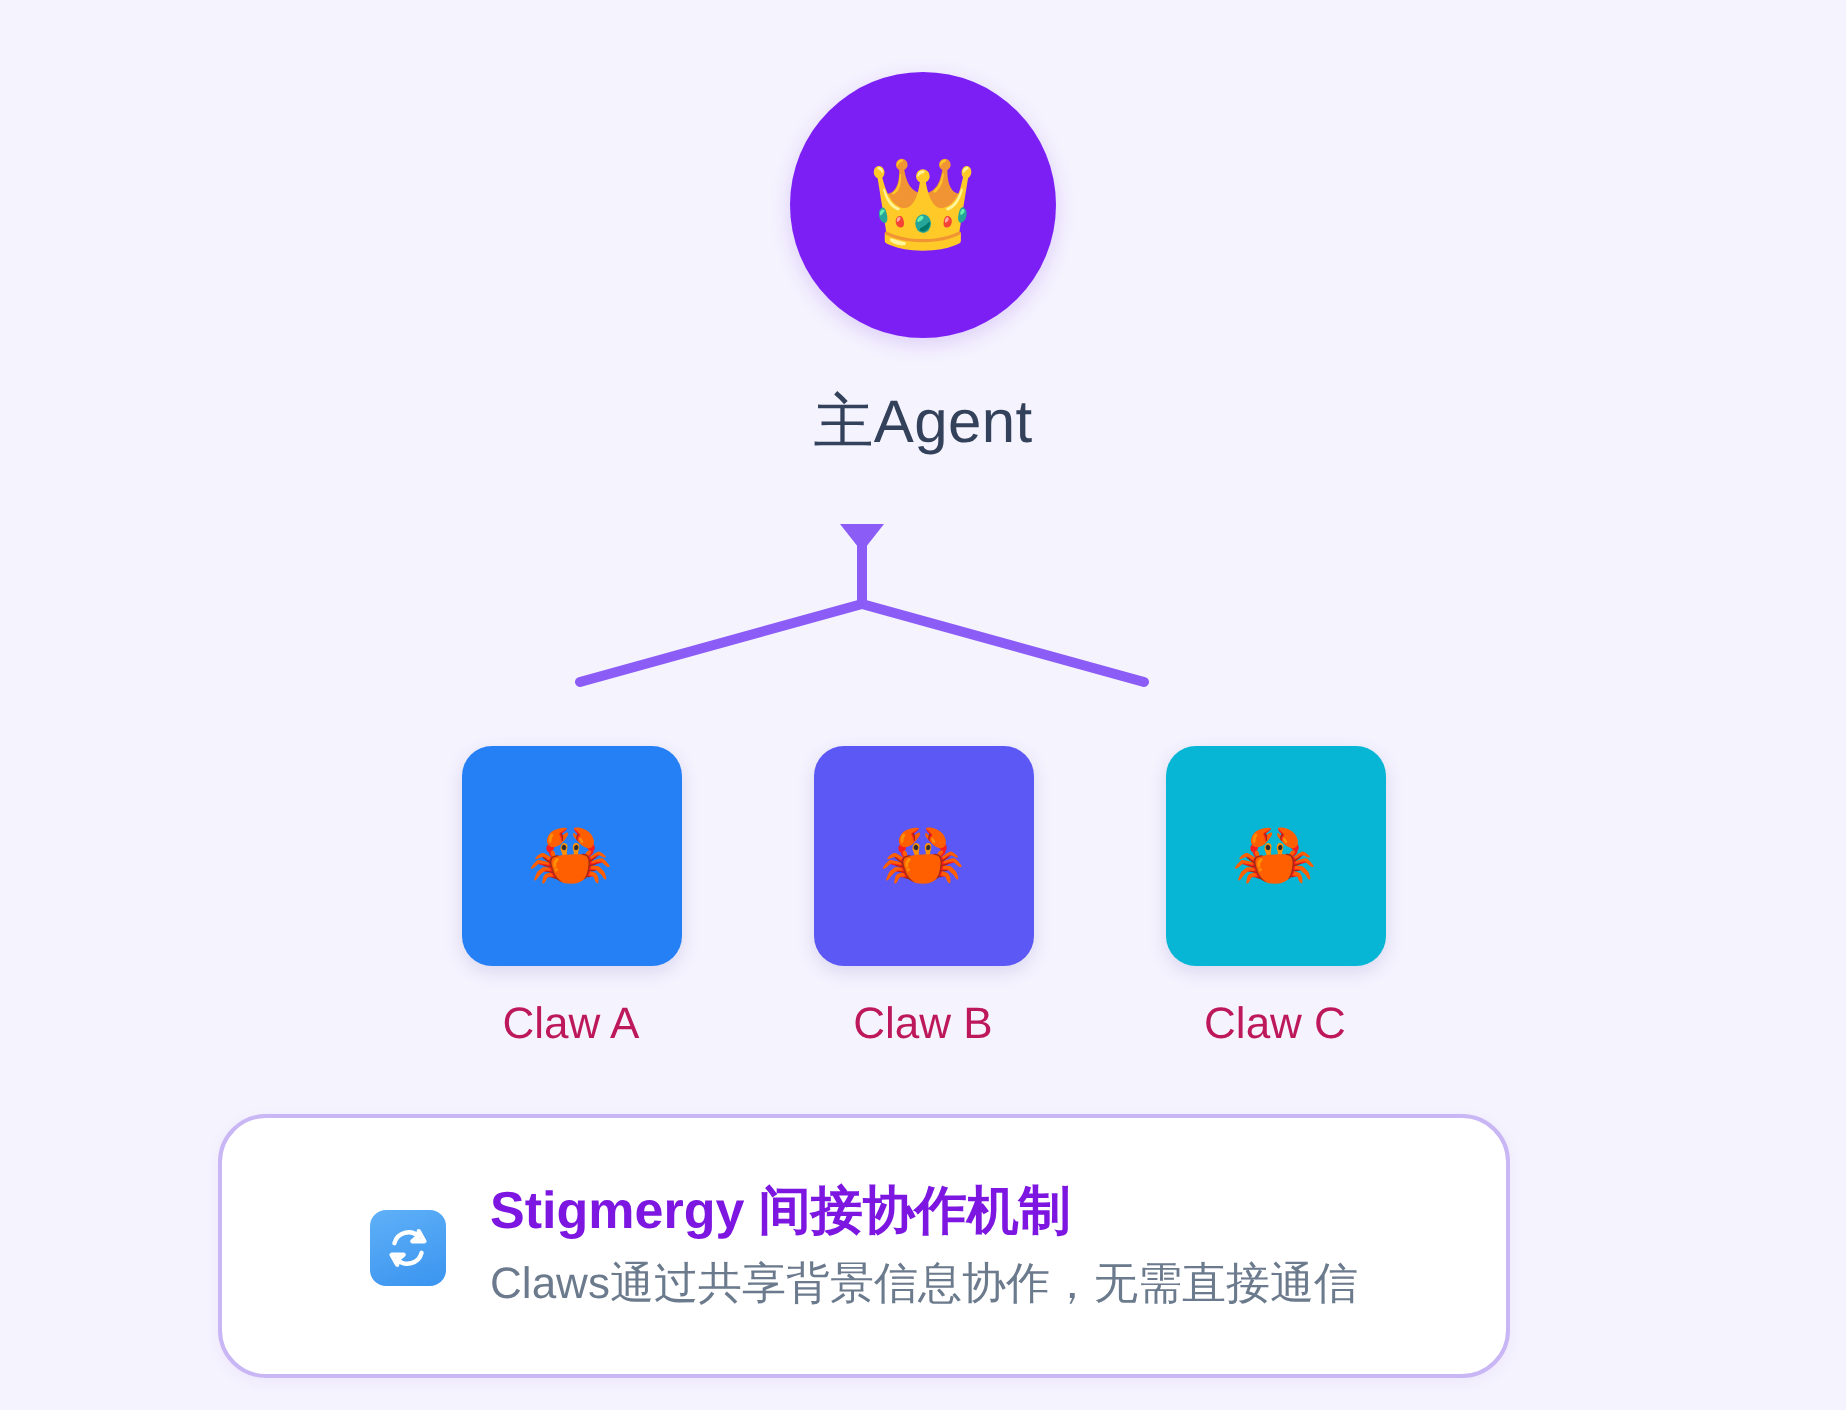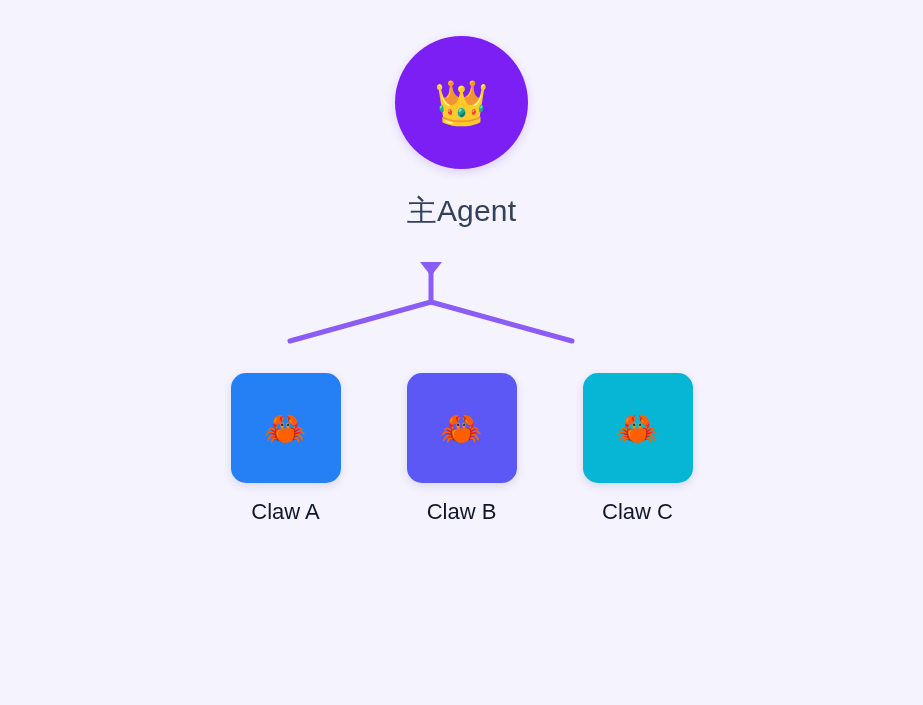--- a/index.html
+++ b/index.html
@@ -90,21 +90,21 @@
     box-shadow: 0 3px 9px rgba(80, 70, 160, 0.16);
   }
   .child-emoji {
     font-size: 34px;
     line-height: 1;
     font-family: "DejaVu Sans", sans-serif;
   }
   .child-label {
     margin-top: 16px;
     font-size: 22px;
-    color: #0f172a;
+    color: #be185d;
     white-space: nowrap;
   }
 
   
   .info-card {
     position: absolute;
     left: 109px;
     top: 557px;
     width: 646px;
     height: 132px;
@@ -190,14 +190,26 @@
 
     <div class="child-node">
       <div class="child-box" style="background:#06b6d4;">
         <span class="child-emoji">🦀</span>
       </div>
       <div class="child-label">Claw C</div>
     </div>
 
   </div>
 
+  <div class="info-card">
+    <div class="info-icon">
+      <svg width="26" height="26" viewBox="0 0 26 26" xmlns="http://www.w3.org/2000/svg" aria-hidden="true">
+        <path d="M6.2 10.6 A7.2 7.2 0 0 1 18.4 7.4 L18.4 4.6 L21.2 9.6 L15.2 9.6 L17.2 8.0" fill="none" stroke="#ffffff" stroke-width="2.2" stroke-linecap="round" stroke-linejoin="round"></path>
+        <path d="M19.8 15.4 A7.2 7.2 0 0 1 7.6 18.6 L7.6 21.4 L4.8 16.4 L10.8 16.4 L8.8 18.0" fill="none" stroke="#ffffff" stroke-width="2.2" stroke-linecap="round" stroke-linejoin="round"></path>
+      </svg>
+    </div>
+    <div class="info-text">
+      <div class="info-title">Stigmergy 间接协作机制</div>
+      <div class="info-sub">Claws通过共享背景信息协作，无需直接通信</div>
+    </div>
+  </div>
 
 </div>
 
 </body></html>

